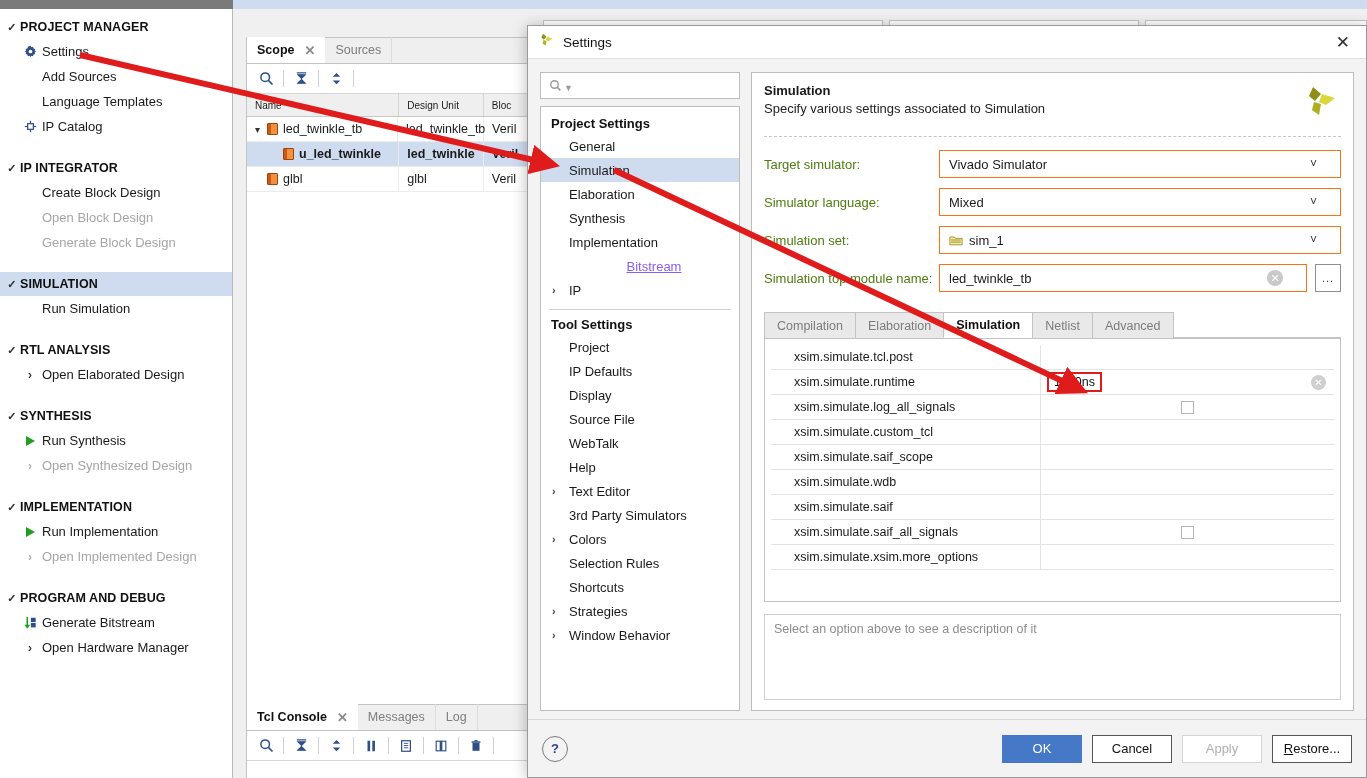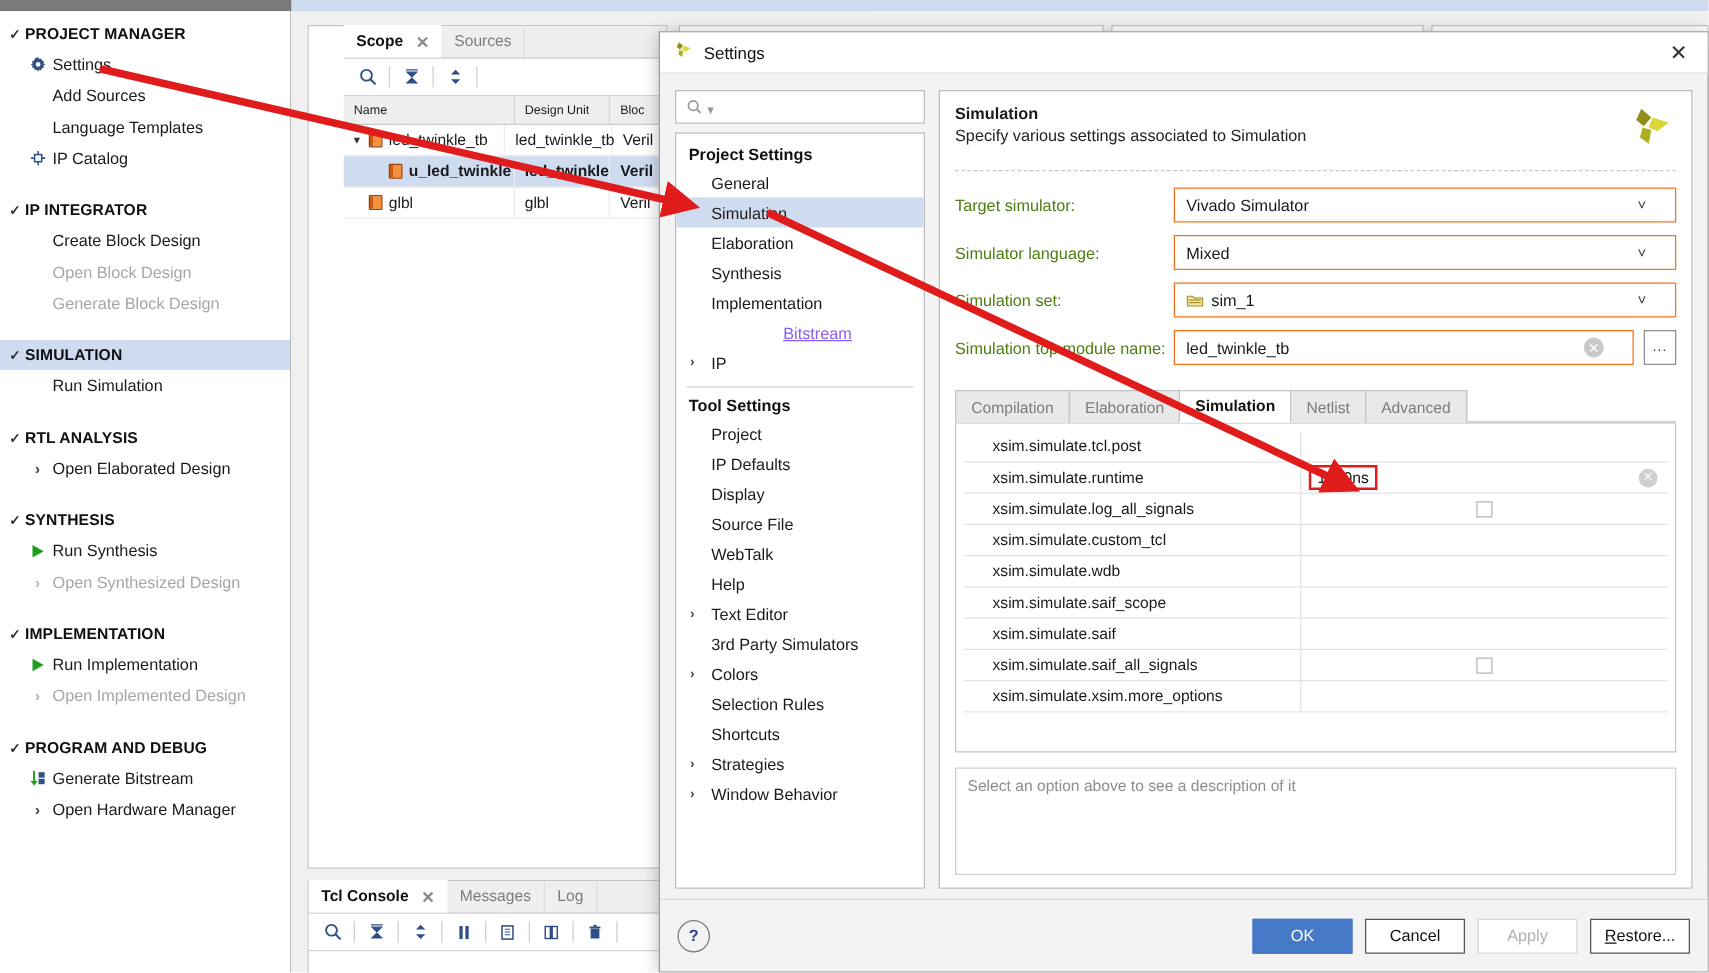--- a/index.html
+++ b/index.html
@@ -286,21 +286,21 @@
       <div class="sb-item">
         <span class="sb-ico">
           <span class="chev">›</span>
         </span>
         <span class="sb-label">Open Hardware Manager</span>
       </div>
     </div>
 
   <div class="workspace">
 
-    <div class="panel" style="left:13px; top:11px; width:288px; height:675px;padding-left:28px;">
+    <div class="panel" style="left:13px; top:28px; width:288px; height:675px;">
       <div class="panel-tabs">
         <div class="ptab active">
           <span>Scope</span>
           <span class="x">✕</span>
         </div>
         <div class="ptab">
           <span>Sources</span>
         </div>
         <div class="ptab-filler"></div>
       </div>
@@ -618,27 +618,27 @@
                 <span class="cbx"></span>
               </div>
             </div>
             <div class="opt-row">
               <div class="opt-name">xsim.simulate.custom_tcl</div>
               <div class="opt-val">
                 <span></span>
               </div>
             </div>
             <div class="opt-row">
+              <div class="opt-name">xsim.simulate.saif_scope</div>
+              <div class="opt-val">
+                <span></span>
+              </div>
+            </div>
+            <div class="opt-row">
               <div class="opt-name">xsim.simulate.wdb</div>
-              <div class="opt-val">
-                <span></span>
-              </div>
-            </div>
-            <div class="opt-row">
-              <div class="opt-name">xsim.simulate.saif_scope</div>
               <div class="opt-val">
                 <span></span>
               </div>
             </div>
             <div class="opt-row">
               <div class="opt-name">xsim.simulate.saif</div>
               <div class="opt-val">
                 <span></span>
               </div>
             </div>

